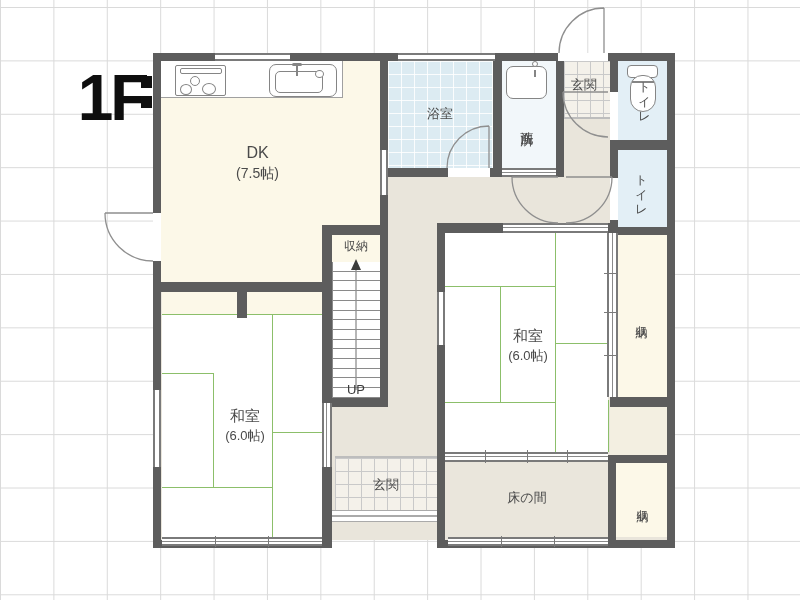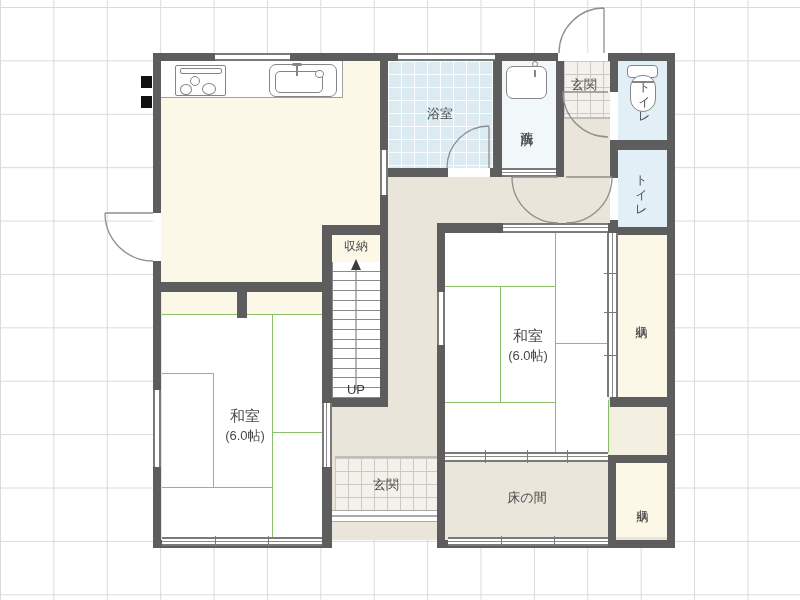--- a/index.html
+++ b/index.html
@@ -23,20 +23,21 @@
   .bathtile{background-color:#dcebf2;background-image:linear-gradient(rgba(255,255,255,.85) 1px, transparent 1px),linear-gradient(90deg,rgba(255,255,255,.85) 1px, transparent 1px);background-size:13px 13px;}
   .stairs{background:#ffffff;background-image:repeating-linear-gradient(to bottom, transparent 0 8.7px, #8a8a8a 8.7px 9.7px);border-left:1px solid #8a8a8a;border-right:1px solid #8a8a8a;}
   svg.overlay{position:absolute;left:0;top:0;pointer-events:none;}
   .icon-border{position:absolute;box-sizing:border-box;background:#fff;border:1.5px solid #858585;}
 </style>
 </head>
 <body>
 
 <div class="stage">
 
+  <div class="label abs" style="left:62px;top:58px;width:100px;height:80px;font-size:64px;font-weight:900;color:#0e0e0e;letter-spacing:-3px;">1F</div>
 
   <div class="room" style="left:161px;top:61px;width:506px;height:479px;background:#e9e5db;"></div>
 
   <div class="room" style="left:161px;top:61px;width:219px;height:221px;background:#fcf8e8;"></div>
   <div class="room" style="left:161px;top:61px;width:182px;height:37px;background:#ffffff;border-right:1px solid #a0a0a0;border-bottom:1px solid #a0a0a0;box-sizing:border-box;"></div>
   <div class="room bathtile" style="left:388px;top:61px;width:105px;height:107px;"></div>
   <div class="room" style="left:502px;top:61px;width:54px;height:107px;background:#f2f7fa;"></div>
   <div class="room tile" style="left:564px;top:61px;width:46px;height:57px;"></div>
   <div class="abs" style="left:564px;top:117px;width:46px;height:2px;background:#bdbdbd;"></div>
   <div class="room" style="left:618px;top:61px;width:49px;height:79px;background:#e3eff6;"></div>
@@ -149,20 +150,23 @@
       <path d="M604,8 L604,53 M604,8 A45,45 0 0 0 559,53"></path>
       <path d="M489,126 L489,168 M489,126 A42,42 0 0 0 447,168"></path>
       <path d="M563,92 L608,92 M563,92 A45,45 0 0 0 608,137"></path>
       <path d="M512,177 L558,177 M512,177 A46,46 0 0 0 558,223"></path>
       <path d="M566,177 L612,177 M612,177 A46,46 0 0 1 566,223"></path>
       <path d="M356,266 L356,390"></path>
     </g>
     <polygon points="351,270 361,270 356,259" fill="#3c3c3c"></polygon>
   </svg>
 
+  <div class="label" style="left:195px;top:140px;width:125px;height:46px;font-size:16px;">
+    <div><span>DK</span><br><span style="font-size:14px;">(7.5帖)</span></div>
+  </div>
   <div class="label" style="left:405px;top:105px;width:70px;height:18px;font-size:13px;">浴室</div>
   <div class="label vtext" style="left:516px;top:90px;width:20px;height:64px;font-size:13px;">洗面所</div>
   <div class="label" style="left:560px;top:77px;width:48px;height:16px;font-size:13px;">玄関</div>
   <div class="label vtext" style="left:635px;top:67px;width:18px;height:56px;font-size:12px;">トイレ</div>
   <div class="label vtext" style="left:632px;top:158px;width:18px;height:60px;font-size:12px;">トイレ</div>
   <div class="label vtext" style="left:632px;top:295px;width:18px;height:44px;font-size:12px;">収納</div>
   <div class="label" style="left:330px;top:239px;width:52px;height:15px;font-size:12px;">収納</div>
   <div class="label" style="left:467px;top:325px;width:122px;height:42px;font-size:15px;">
     <div><span>和室</span><br><span style="font-size:13px;">(6.0帖)</span></div>
   </div>

